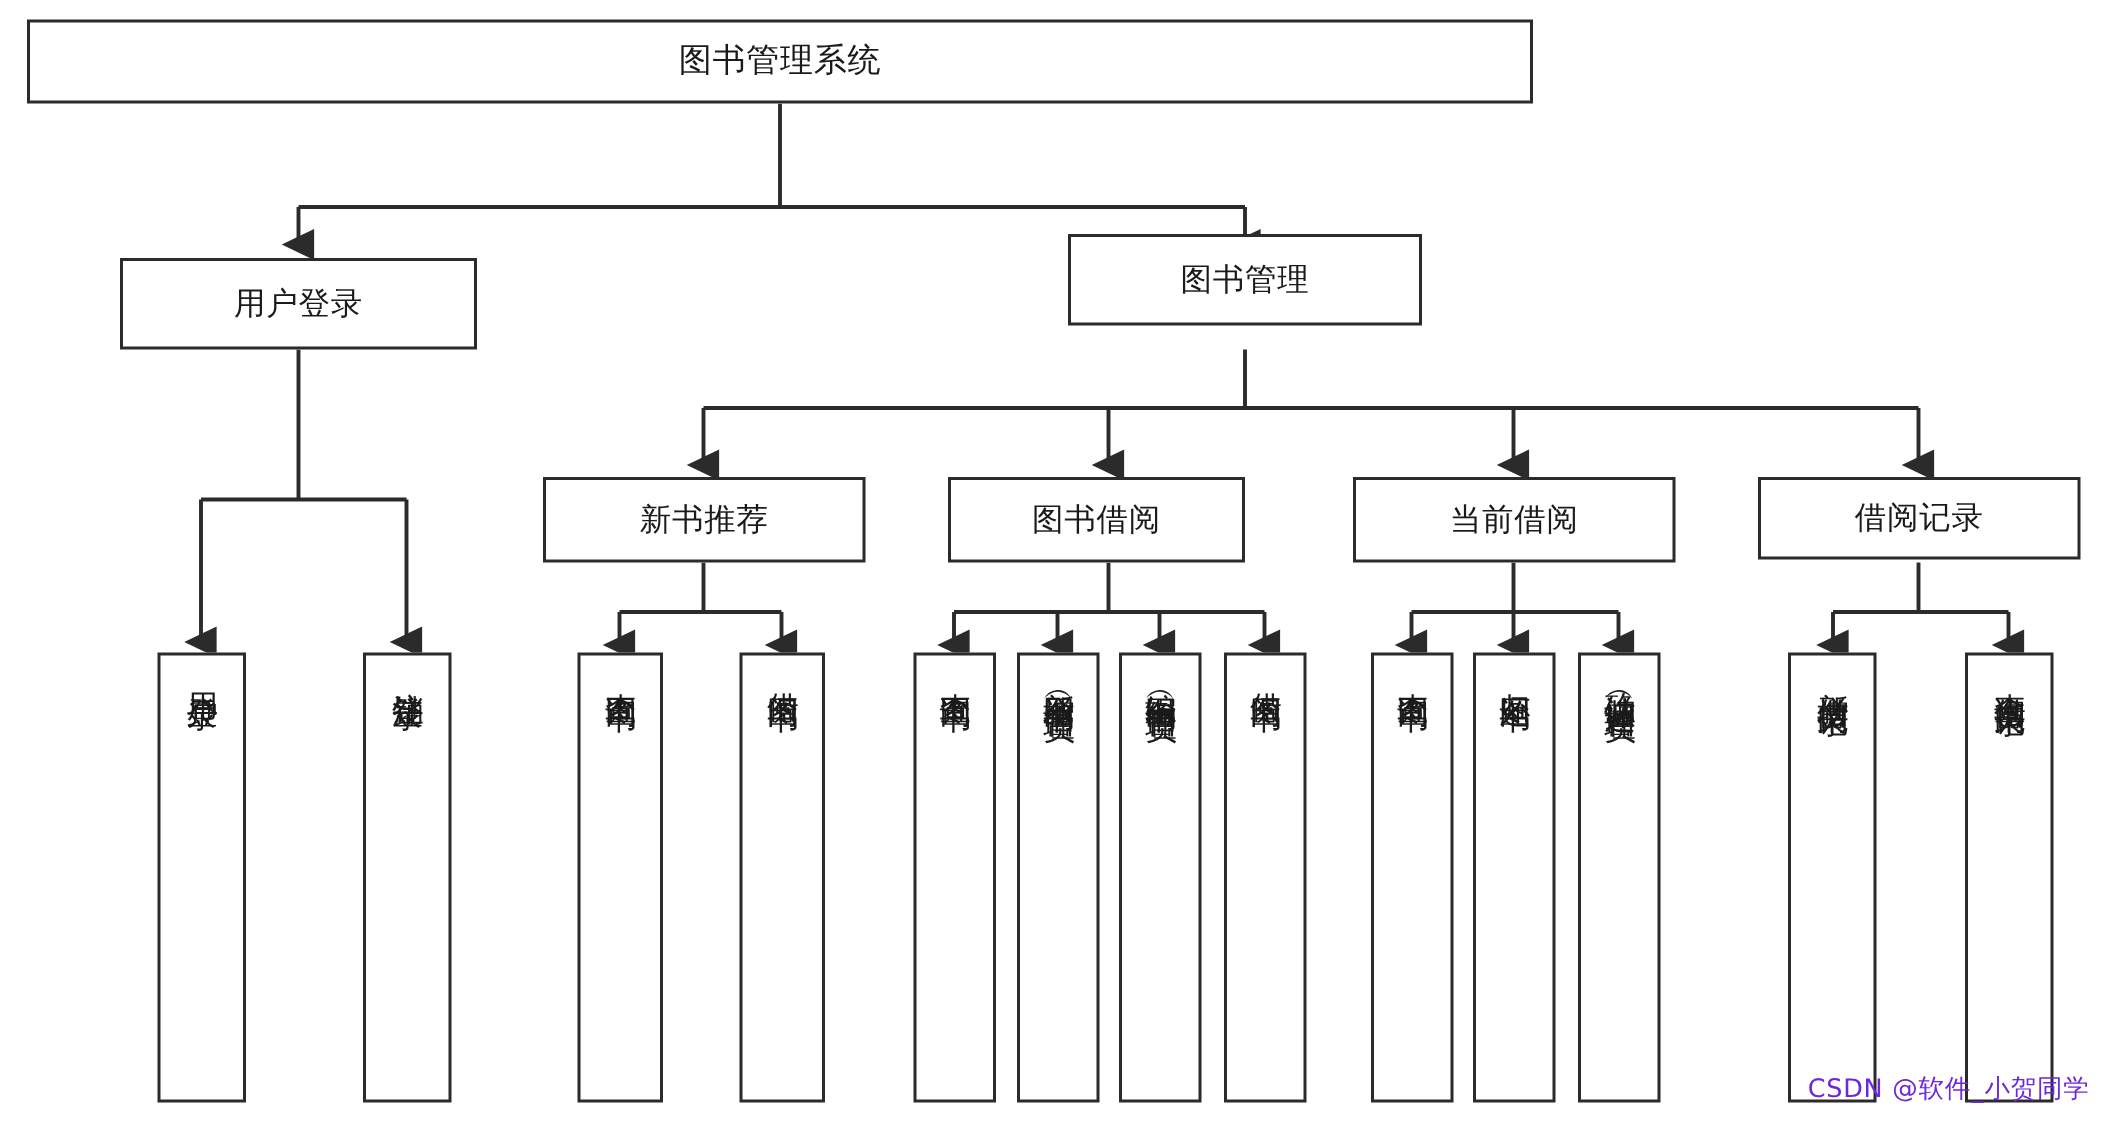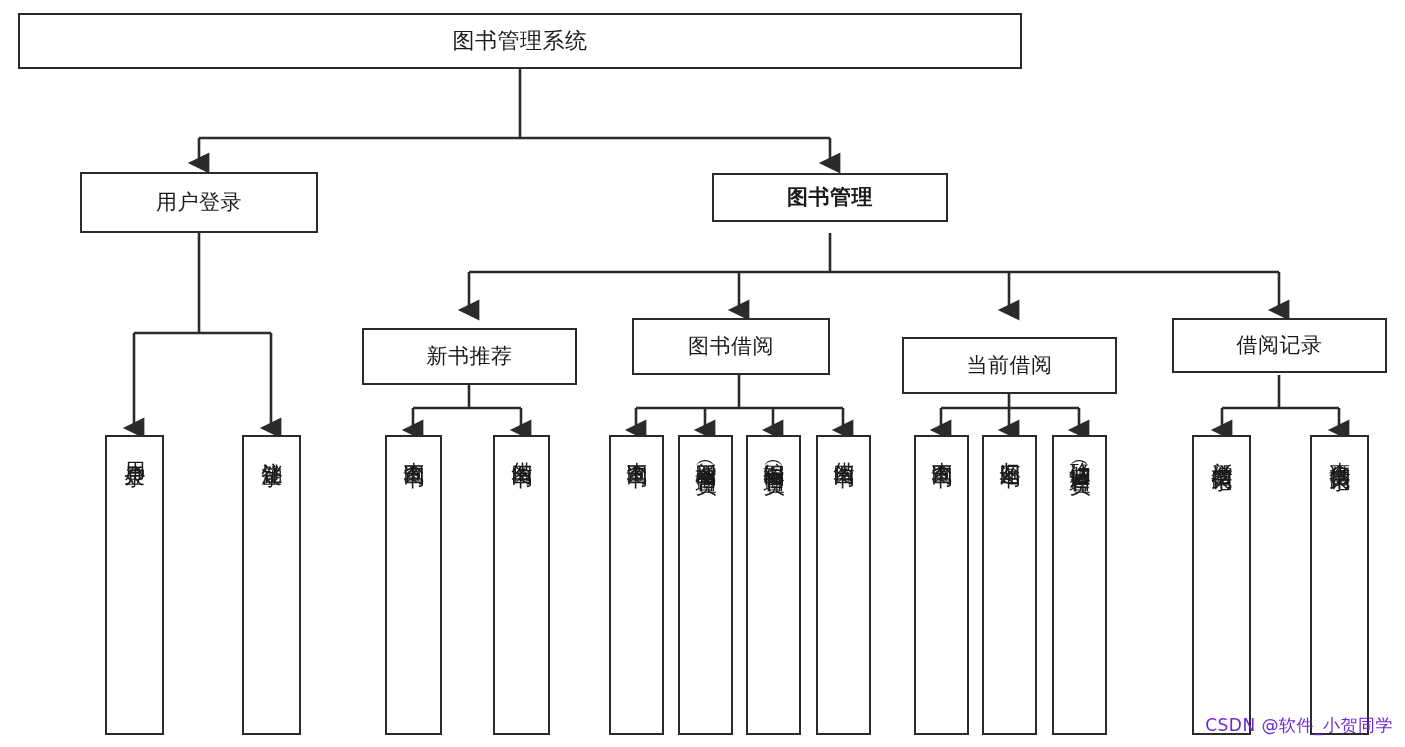--- a/index.html
+++ b/index.html
@@ -126,33 +126,33 @@
   </svg>
 
   <div class="node horizontal root" style="left:18px; top:13px; width:1004px; height:56px;">
     <span class="node-label">图书管理系统</span>
   </div>
 
   <div class="node horizontal" style="left:80px; top:172px; width:238px; height:61px;">
     <span class="node-label">用户登录</span>
   </div>
 
-  <div class="node horizontal" style="left:712px; top:173px; width:236px; height:49px;font-weight:bold;">
+  <div class="node horizontal" style="left:712px; top:156px; width:236px; height:61px;">
     <span class="node-label">图书管理</span>
   </div>
 
-  <div class="node horizontal" style="left:362px; top:328px; width:215px; height:57px;">
+  <div class="node horizontal" style="left:362px; top:318px; width:215px; height:57px;">
     <span class="node-label">新书推荐</span>
   </div>
 
   <div class="node horizontal" style="left:632px; top:318px; width:198px; height:57px;">
     <span class="node-label">图书借阅</span>
   </div>
 
-  <div class="node horizontal" style="left:902px; top:318px; width:215px; height:57px;margin-top:19px;">
+  <div class="node horizontal" style="left:902px; top:318px; width:215px; height:57px;">
     <span class="node-label">当前借阅</span>
   </div>
 
   <div class="node horizontal" style="left:1172px; top:318px; width:215px; height:55px;">
     <span class="node-label">借阅记录</span>
   </div>
 
   <div class="node vertical" style="left:105px; top:435px; width:59px; height:300px;">
     <span class="node-label">用户登录</span>
   </div>

